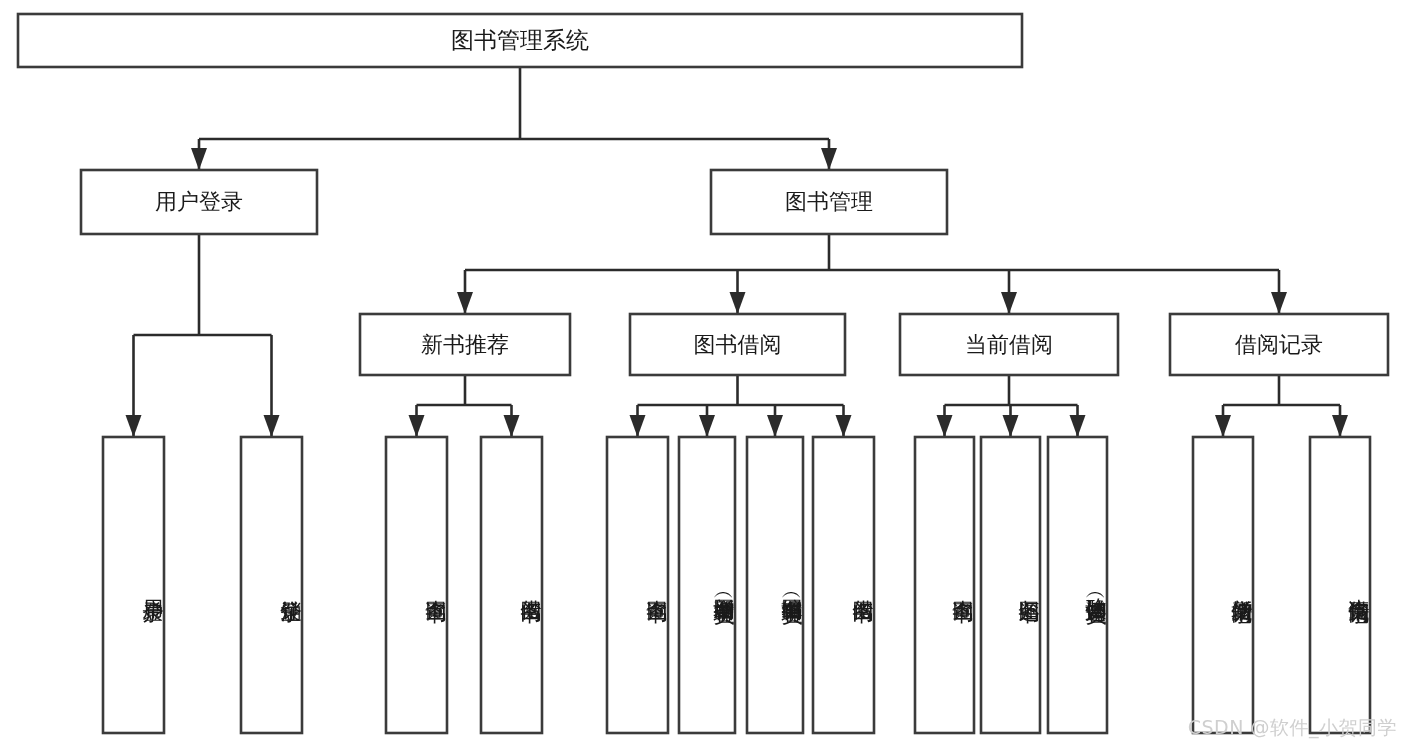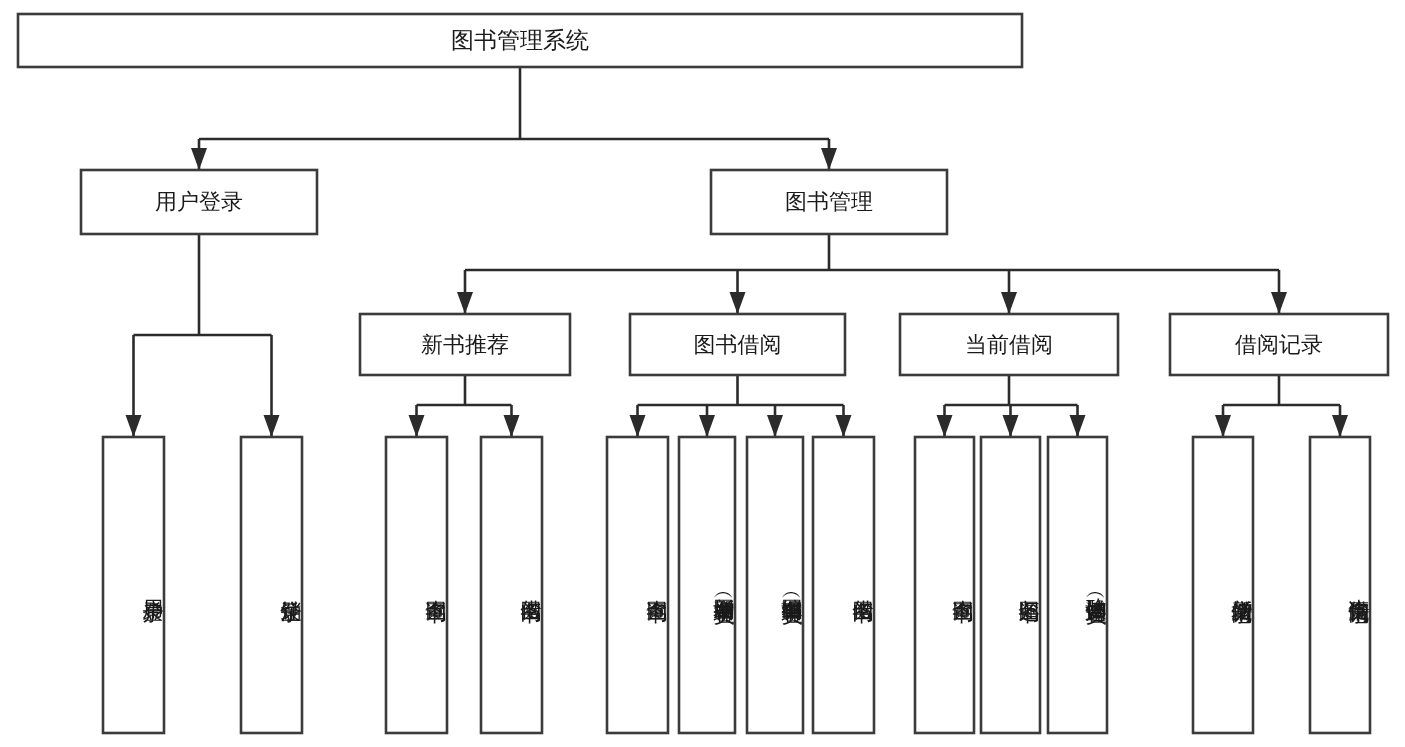--- a/index.html
+++ b/index.html
@@ -220,13 +220,14 @@
         <g>
           <rect x="1193" y="437" width="60" height="296" class="node-box leaf"></rect>
           <foreignObject x="1194" y="443" width="58" height="284" class="leaf-label-fo"><div xmlns="http://www.w3.org/1999/xhtml" class="leaf-label">新增借阅记录</div></foreignObject>
         </g>
         <g>
           <rect x="1310" y="437" width="60" height="296" class="node-box leaf"></rect>
           <foreignObject x="1311" y="443" width="58" height="284" class="leaf-label-fo"><div xmlns="http://www.w3.org/1999/xhtml" class="leaf-label">查询借阅记录</div></foreignObject>
         </g>
       </g>
   </svg>
+  <div class="watermark">CSDN @软件_小贺同学</div>
 </div>
 
 </body></html>

